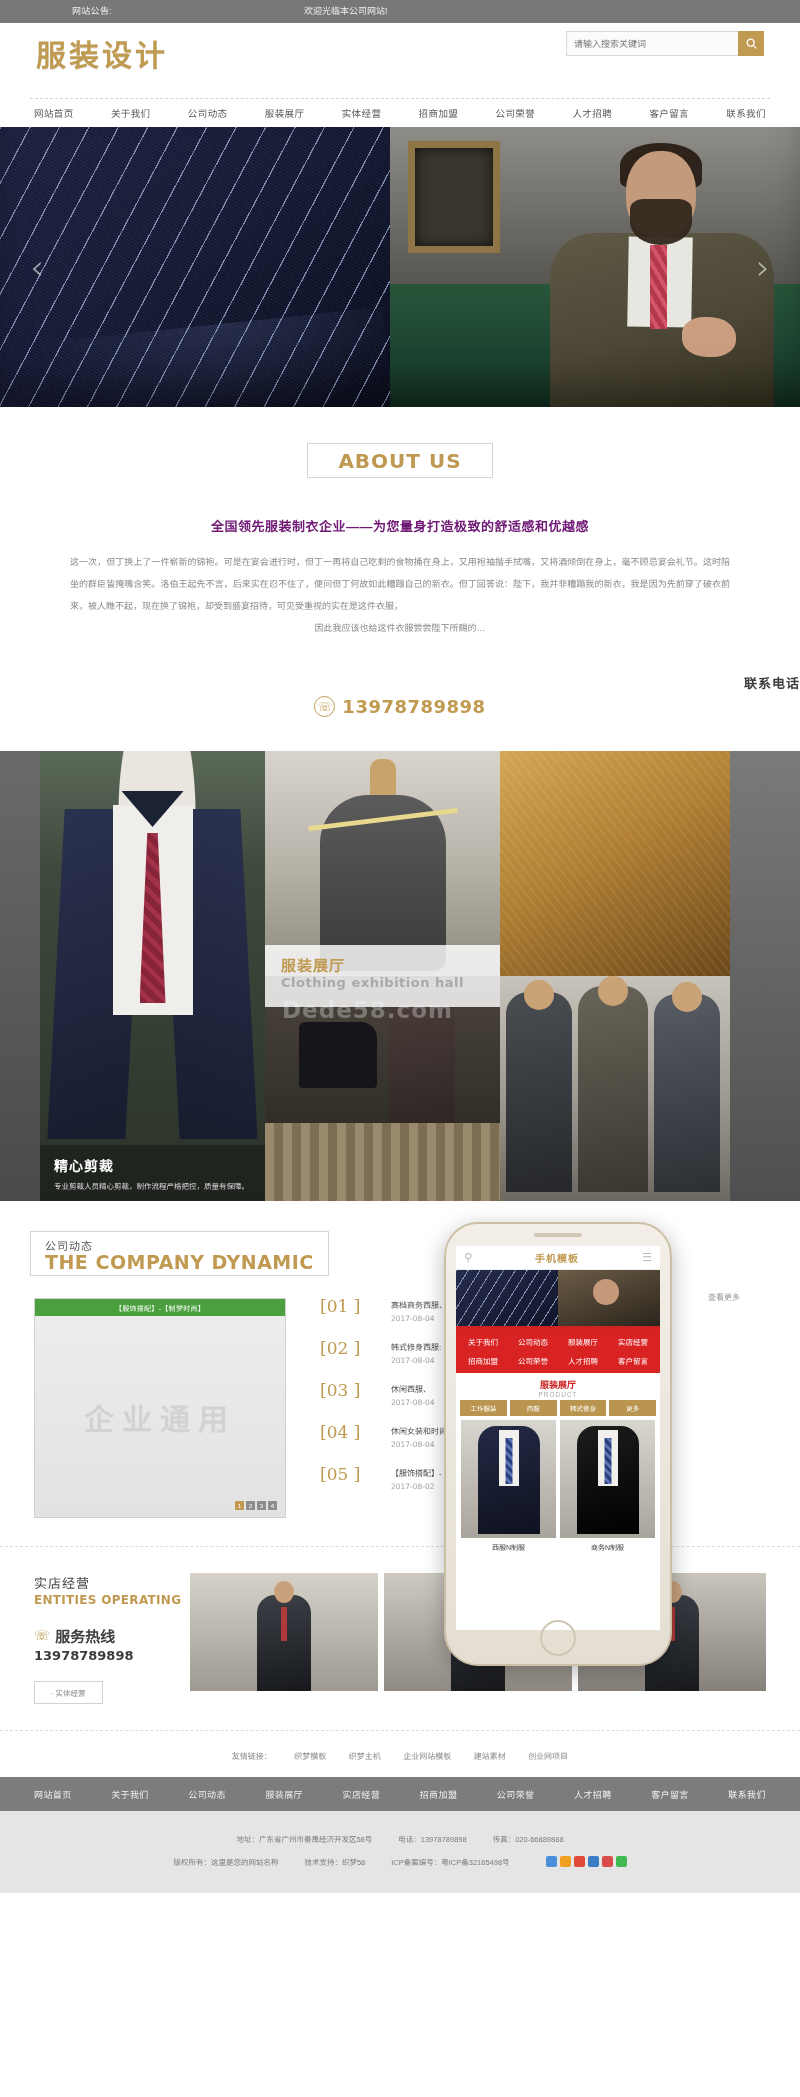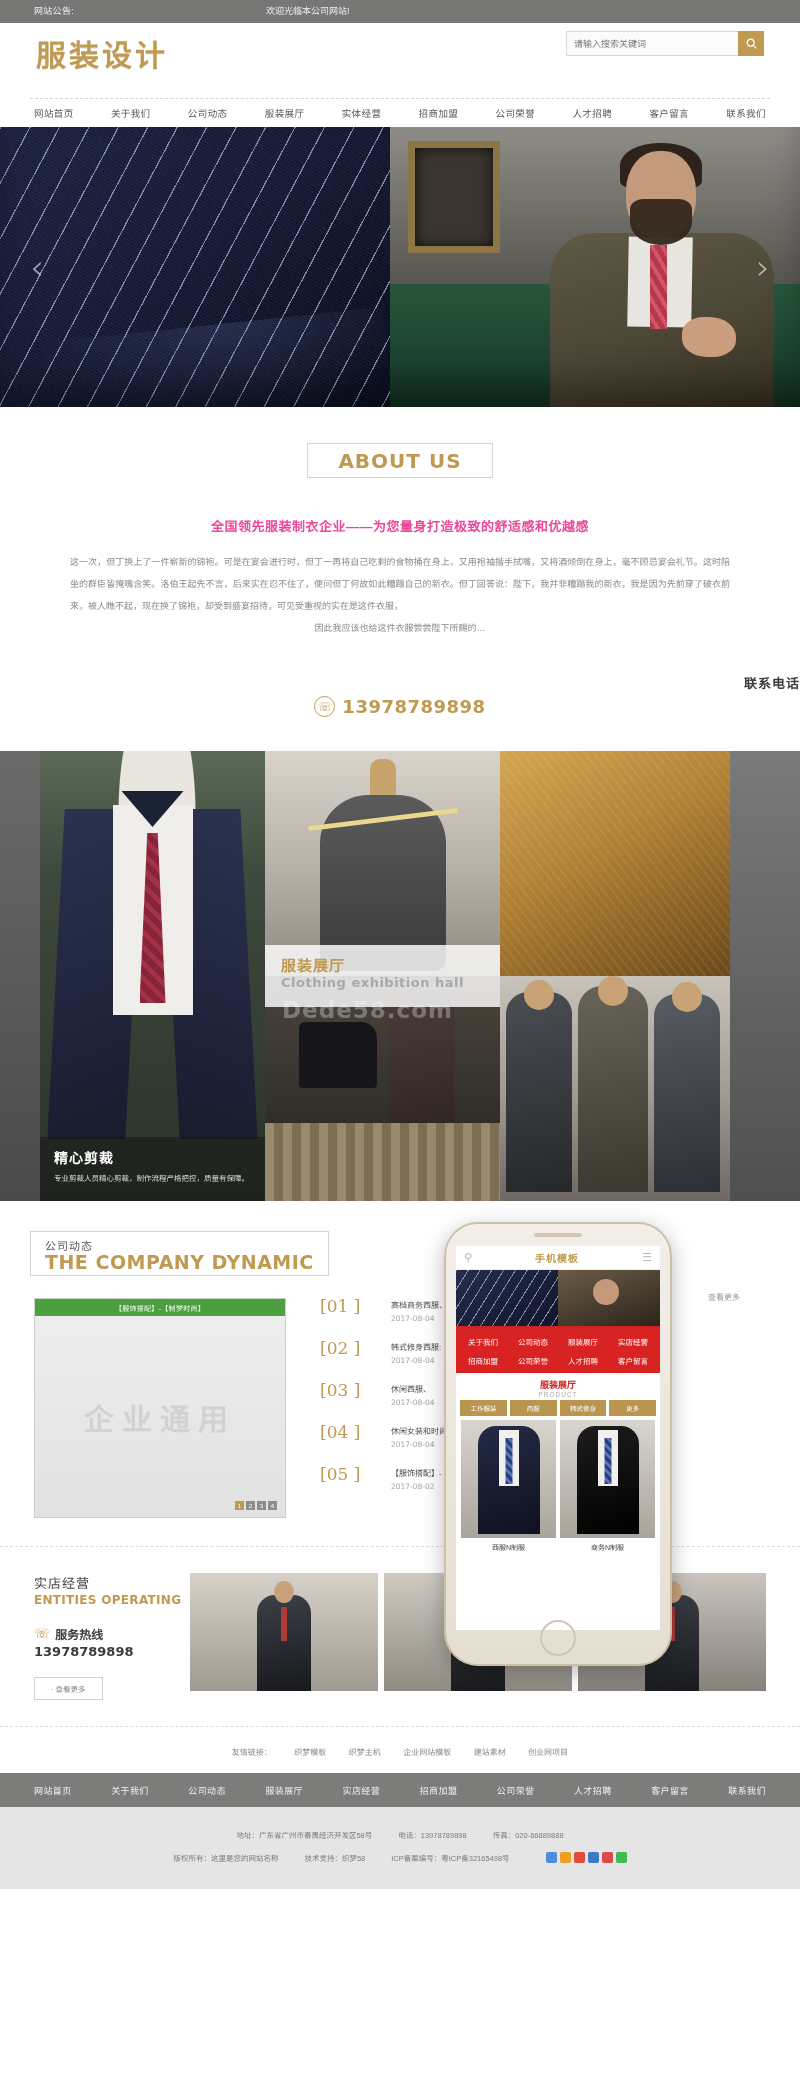--- a/index.html
+++ b/index.html
@@ -17,21 +17,21 @@
   
   .topbar {
     height: 23px;
     background: #777776;
     color: #efefef;
     font-size: 9px;
     line-height: 23px;
     width: 100%;
   }
   .topbar .wrap { display: flex; align-items: center; }
-  .topbar-label { padding-left: 4px; letter-spacing: .3px; }
+  .topbar-label { padding-left: 4px; letter-spacing: .3px; margin-left: 38px; }
   .topbar-msg { margin-left: 192px; }
 
   
   .header { height: 75px; background: #fff; }
   .header .wrap { display: flex; align-items: flex-start; height: 75px; padding: 8px 6px; }
   .logo {
     font-size: 30px;
     font-weight: bold;
     color: #c09a51;
     letter-spacing: 3px;
@@ -137,21 +137,21 @@
   .about { background:#fff; padding: 36px 0 0; }
   .about-title-box {
     width: 186px; margin: 0 auto; border: 1px solid #d4d4d4;
     height: 35px; display:flex; align-items:center; justify-content:center;
   }
   .about-title {
     font-size: 20px; font-weight: bold; color: #bf9952; letter-spacing: 1px;
     font-family: "DejaVu Sans", "Liberation Sans", sans-serif;
   }
   .about-sub {
-    text-align:center; font-size:13px; font-weight:bold; color:#ec4899;
+    text-align:center; font-size:13px; font-weight:bold; color:#701a75;
     margin-top: 38px; letter-spacing:.5px;
   }
   .about-body {
     width: 660px; margin: 16px auto 4px;
     font-size: 9px; color: #8a8a8a; line-height: 22px; text-align: justify;
   }
   .about-body .last { text-align:center; display:block; }
   .contact-block { text-align:right; margin-top: 34px; padding-bottom: 34px; }
   .contact-label { font-size: 13px; color:#3c3c3c; font-weight:bold; letter-spacing:1px; }
   .contact-row { display:flex; align-items:center; justify-content:center; margin-top: 4px; gap: 7px; }
@@ -235,21 +235,21 @@
   }
   .g-label .cn { font-size: 15px; color:#c09a51; font-weight:bold; letter-spacing:1px; }
   .g-label .en { font-size: 13px; color:#a9a9a9; font-weight:bold; letter-spacing:.5px;
     font-family:"DejaVu Sans","Liberation Sans",sans-serif; }
   .g-watermark {
     position:absolute; left:282px; top:246px; font-size:23px; font-weight:bold;
     color: rgba(255,255,255,.30); letter-spacing:1px;
     font-family:"DejaVu Sans","Liberation Sans",sans-serif;
   }
   .g-caption {
-    position:absolute; left:40px; bottom:0; width:225px; height:64px;
+    position:absolute; left:40px; bottom:0; width:225px; height:56px;
     background: rgba(20,20,20,.50); padding: 10px 10px 16px 14px;
   }
   .g-caption .cn { font-size:14px; color:#fff; font-weight:bold; letter-spacing:1px; }
   .g-caption .desc { font-size:7.5px; color:#dcdcdc; line-height:13px; margin-top:5px; }
 
   
   .news { padding: 30px 0 0; background:#fff; position:relative; }
   .sect-head { border:1px solid #d4d4d4; display:inline-block; padding: 5px 14px 2px; }
   .sect-head .cn { font-size:11px; color:#555; letter-spacing:1px; display:block; }
   .sect-head .en { font-size:19px; color:#c09a51; font-weight:bold; letter-spacing:.5px;
@@ -332,21 +332,21 @@
 
   
   .entities { background:#fff; padding: 26px 0 26px; border-top:1px dashed #dcdcdc; }
   .ent-wrap { display:flex; align-items:flex-start; }
   .ent-left { width: 160px; padding-left: 4px; }
   .ent-left .cn { font-size:13px; color:#444; letter-spacing:1px; }
   .ent-left .en { font-size:12px; color:#c09a51; font-weight:bold; letter-spacing:.3px;
     font-family:"DejaVu Sans","Liberation Sans",sans-serif; margin-top:1px; }
   .ent-hot { display:flex; align-items:center; gap:5px; margin-top:18px; }
   .ent-hot .ico { color:#c09a51; font-size:13px; }
-  .ent-hot .lbl { font-size:12px; color:#3f3f3f; font-weight:bold; }
+  .ent-hot .lbl { font-size:15px; color:#3f3f3f; font-weight:bold; }
   .ent-num { font-size:13px; color:#3b3b3b; font-weight:bold; margin-top:2px;
     font-family:"DejaVu Sans","Liberation Sans",sans-serif; }
   .ent-btn { display:inline-block; margin-top:18px; border:1px solid #d2d2d2;
     font-size:7.5px; color:#888; padding:5px 16px; text-decoration:none; background:#fff; }
   .ent-imgs { flex:1; display:flex; gap:6px; padding-right:4px; }
   .ent-img { flex:1; height:118px; position:relative; overflow:hidden; }
   .ei-1 { background:linear-gradient(180deg,#d6d2ca,#9f9a91); }
   .ei-2 { background:linear-gradient(180deg,#cfcbc3,#8f8a82); }
   .ei-3 { background:linear-gradient(180deg,#c9c5bd,#85807a); }
   .ei-fig { position:absolute; left:50%; bottom:0; transform:translateX(-50%);
@@ -637,21 +637,21 @@
   <div class="entities">
     <div class="wrap ent-wrap">
       <div class="ent-left">
         <div class="cn">实店经营</div>
         <div class="en">ENTITIES OPERATING</div>
         <div class="ent-hot">
           <span class="ico">☏</span>
           <span class="lbl">服务热线</span>
         </div>
         <div class="ent-num">13978789898</div>
-        <a href="#" class="ent-btn">· 查看更多</a>
+        <a href="#" class="ent-btn">· 实体经营</a>
       </div>
       <div class="ent-imgs">
         <div class="ent-img ei-1">
           <div class="ei-fig"></div>
             <div class="ei-head"></div>
             <div class="ei-tie"></div>
         </div>
         <div class="ent-img ei-2">
           <div class="ei-fig"></div>
             <div class="ei-head"></div>

